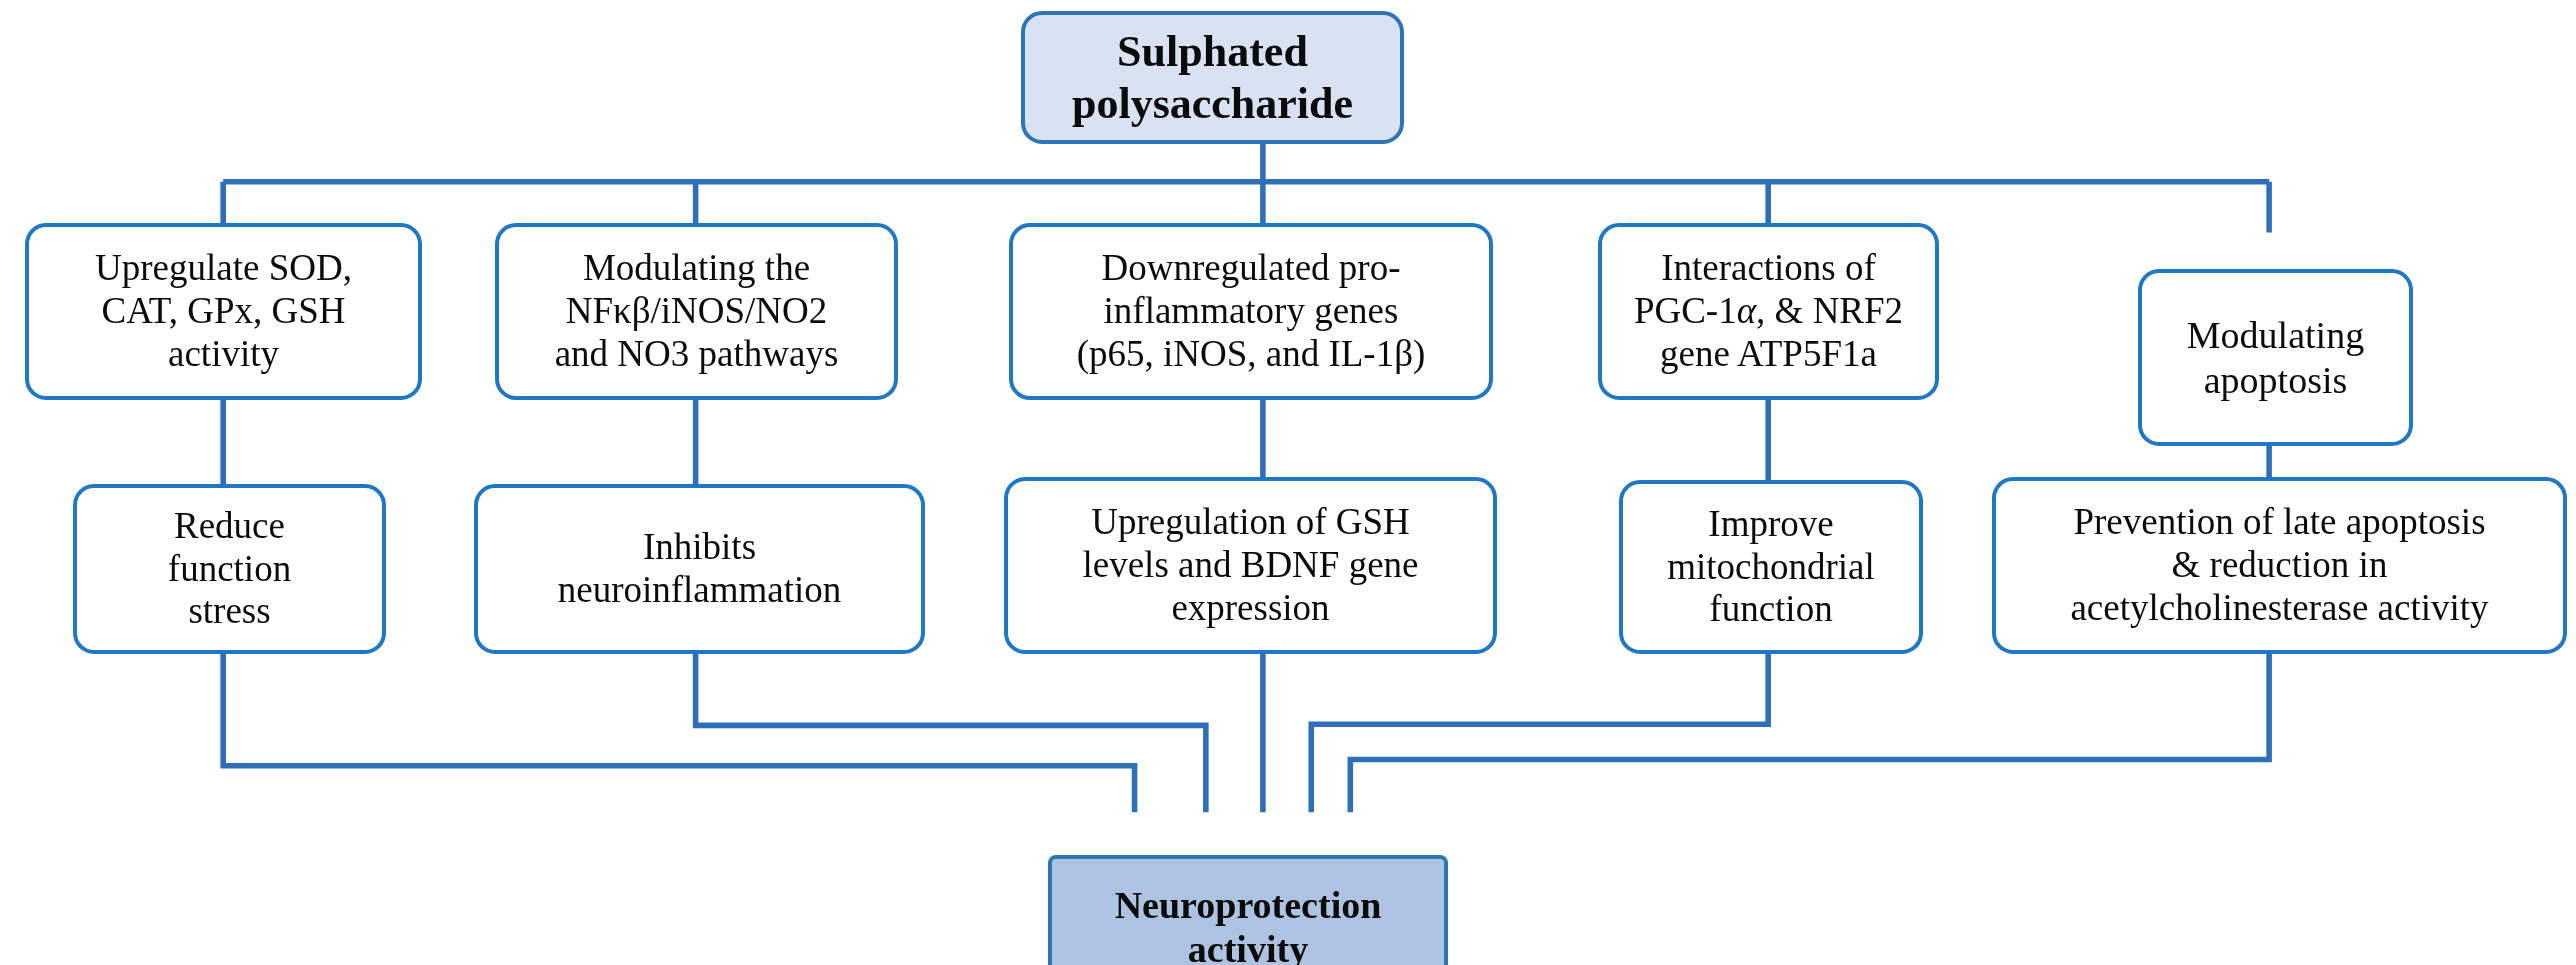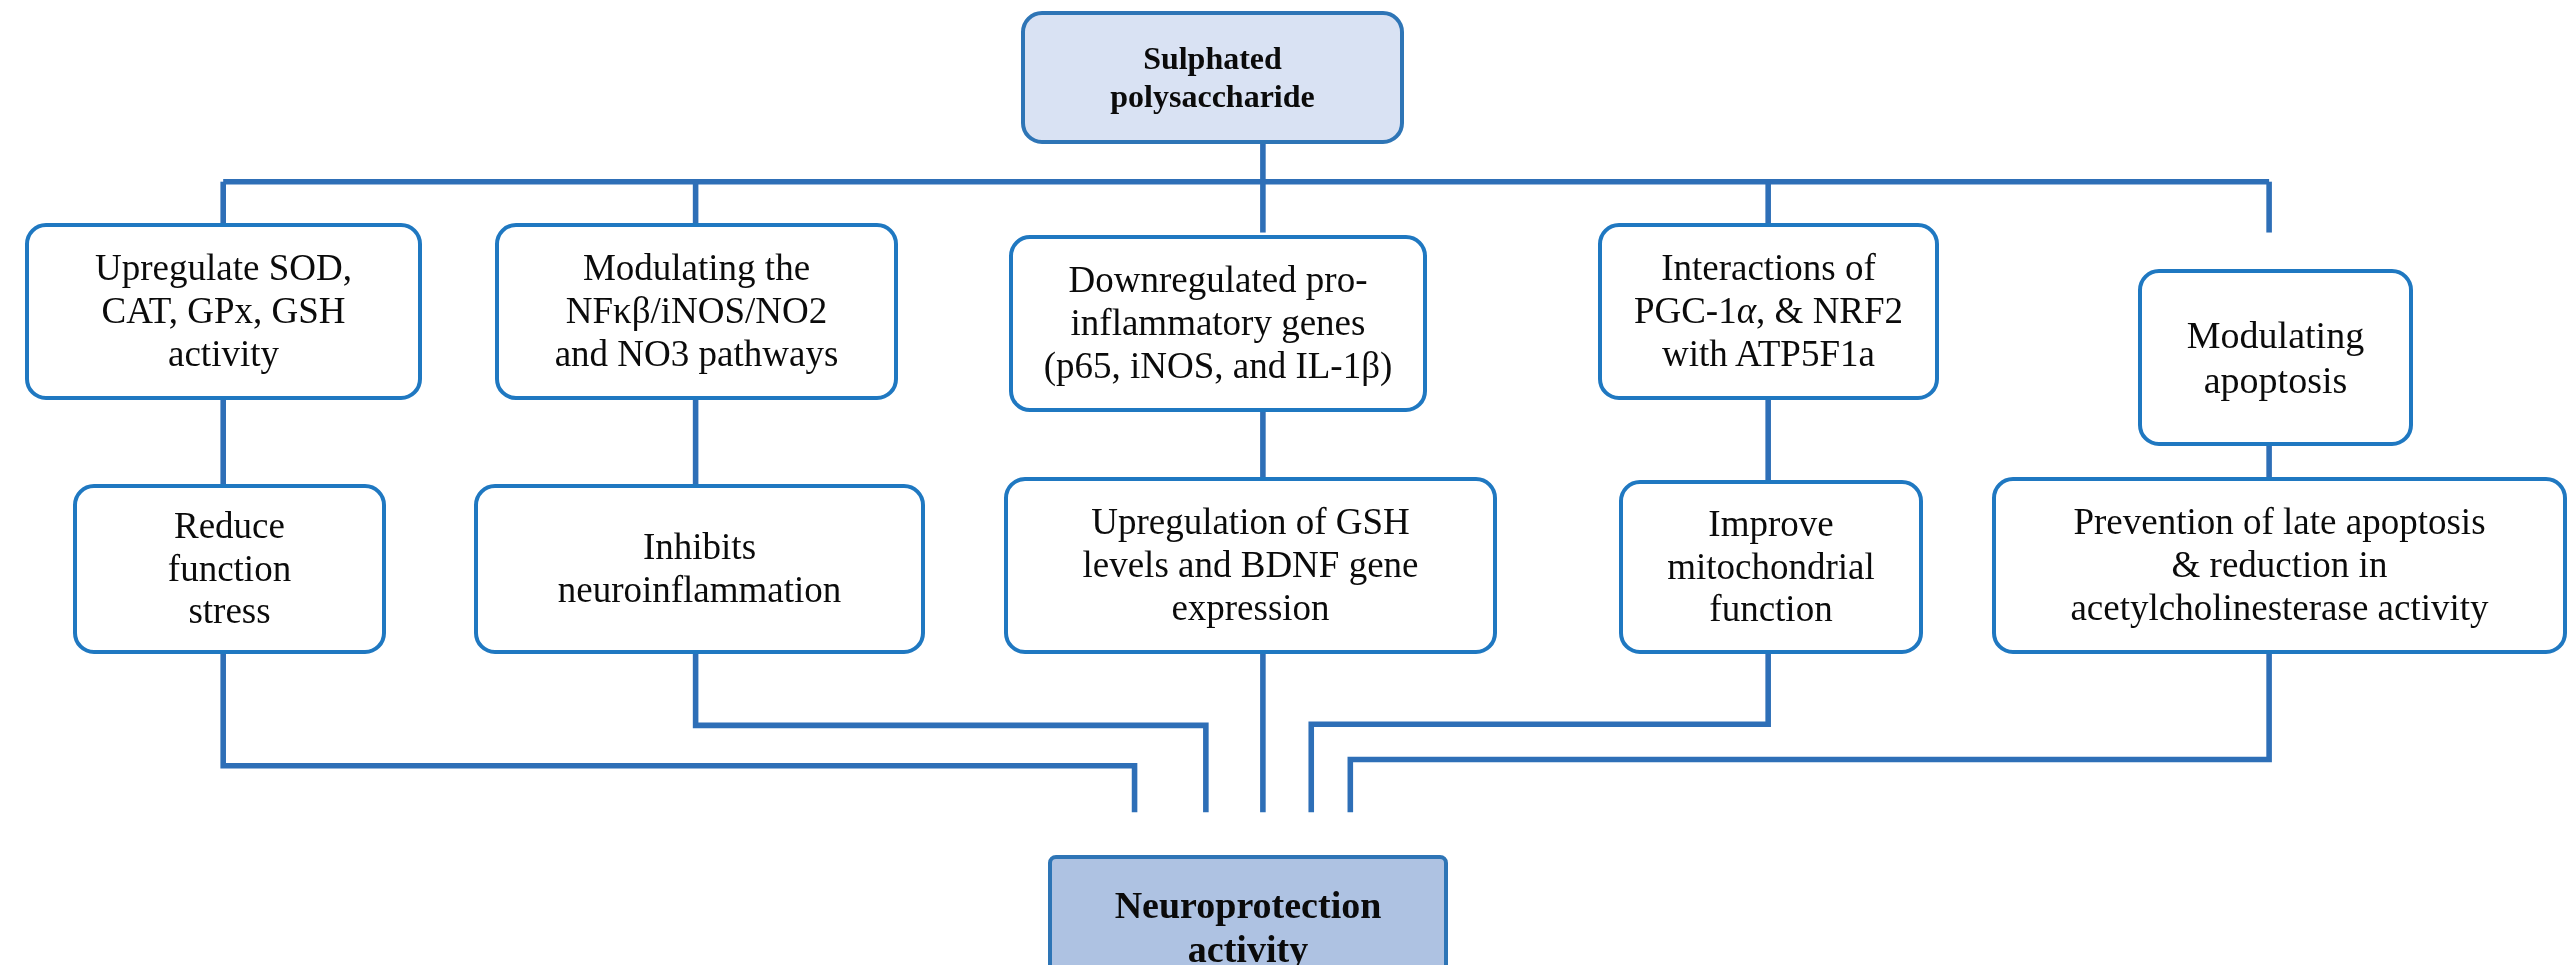--- a/index.html
+++ b/index.html
@@ -7,21 +7,21 @@
   #stage{position:relative;width:2576px;height:966px;background:#ffffff;overflow:hidden;}
   #wires{position:absolute;left:0;top:0;width:2576px;height:966px;}
   .node{position:absolute;box-sizing:border-box;display:flex;align-items:center;justify-content:center;
         text-align:center;border:4.3px solid #1f78c1;border-radius:21px;background:#ffffff;color:#0b0b0b;
         line-height:1.16;padding:6.2px 10px;z-index:2;}
   .node .txt{display:block;width:100%;}
   .root{background:#d9e2f3;border-color:#2e75b6;font-weight:bold;}
   .leaf{background:#aec2e2;border-color:#2e75b6;font-weight:bold;}
   .f60{font-size:37px;justify-content:center;}
   .f62{font-size:38px;margin-top:46px;}
-  .f64{font-size:32px;justify-content:center;}
+  .f64{font-size:44px;justify-content:center;}
   .ital{font-style:italic;}
 </style>
 </head>
 <body>
 
 <div id="stage">
 
   <svg id="wires" viewBox="0 0 4155 1558" xmlns="http://www.w3.org/2000/svg">
     <g fill="none" stroke="#2e6fb7" stroke-width="9">
 
@@ -54,26 +54,26 @@
   </div>
 
   <div class="node f60" style="left:25px;top:223px;width:397px;height:177px;">
     <span class="txt"><span>Upregulate SOD,</span><br><span>CAT, GPx, GSH</span><br><span>activity</span></span>
   </div>
 
   <div class="node f60" style="left:495px;top:223px;width:403px;height:177px;">
     <span class="txt"><span>Modulating the</span><br><span>NFκβ/iNOS/NO2</span><br><span>and NO3 pathways</span></span>
   </div>
 
-  <div class="node f60" style="left:1009px;top:223px;width:418px;height:177px;margin-top:12px;">
+  <div class="node f60" style="left:1009px;top:223px;width:484px;height:177px;">
     <span class="txt"><span>Downregulated pro-</span><br><span>inflammatory genes</span><br><span>(p65, iNOS, and IL-1β)</span></span>
   </div>
 
   <div class="node f60" style="left:1598px;top:223px;width:341px;height:177px;">
-    <span class="txt"><span>Interactions of</span><br><span>PGC-1</span><span class="ital">α</span><span>, &amp; NRF2</span><br><span>with ATP5F1a</span></span>
+    <span class="txt"><span>Interactions of</span><br><span>PGC-1</span><span class="ital">α</span><span>, &amp; NRF2</span><br><span>gene ATP5F1a</span></span>
   </div>
 
   <div class="node f62" style="left:2138px;top:223px;width:275px;height:177px;">
     <span class="txt"><span>Modulating</span><br><span>apoptosis</span></span>
   </div>
 
   <div class="node f60" style="left:73px;top:484px;width:313px;height:170px;">
     <span class="txt"><span>Reduce</span><br><span>function</span><br><span>stress</span></span>
   </div>
 

